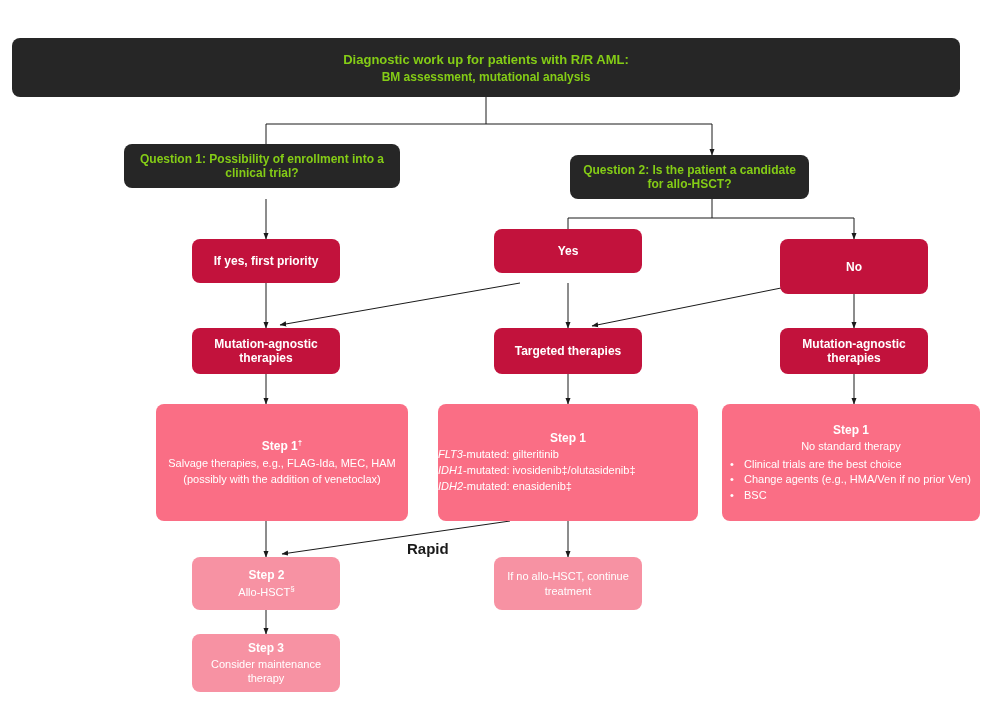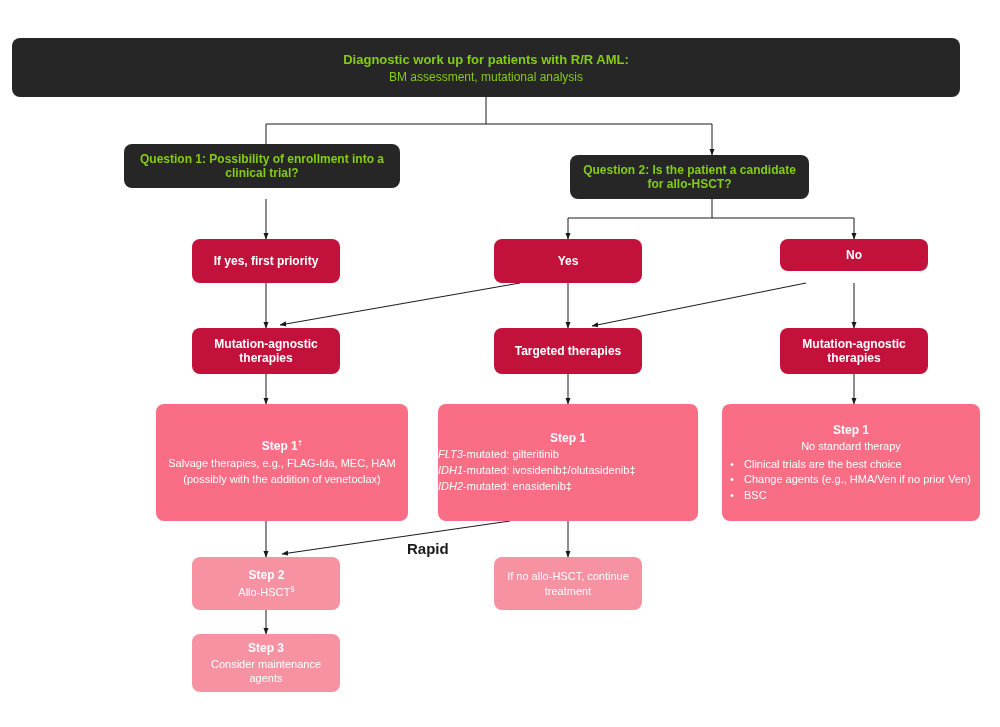--- a/index.html
+++ b/index.html
@@ -57,21 +57,21 @@
   }
   .pink-light {
     background: #f792a3;
     color: #ffffff;
     text-align: center;
     padding: 8px 12px;
   }
   .center-text { text-align: center; }
   .left-text { text-align: left; }
   .fs13 { font-size: 13px; }
-  .fs12 { font-size: 12px; }
+  .fs12 { font-size: 12px; font-weight: bold; }
   .fs11 { font-size: 11px; }
   .lh15 { line-height: 1.45; }
   .lh13 { line-height: 1.3; }
   .ital { font-style: italic; }
   .bullets {
     margin: 2px 0 0 0;
     padding: 0;
     list-style: none;
   }
   .bullets li {
@@ -161,25 +161,25 @@
 
   <div class="node dark" style="left:570px; top:155px; width:239px; height:44px;">
     <div class="title fs12">Question 2: Is the patient a candidate</div>
     <div class="title fs12">for allo-HSCT?</div>
   </div>
 
   <div class="node crimson" style="left:192px; top:239px; width:148px; height:44px;">
     <div class="fs12">If yes, first priority</div>
   </div>
 
-  <div class="node crimson" style="left:494px; top:239px; width:148px; height:44px;">
+  <div class="node crimson" style="left:494px; top:229px; width:148px; height:44px;">
     <div class="fs12">Yes</div>
   </div>
 
-  <div class="node crimson" style="left:780px; top:239px; width:148px; height:32px;">
+  <div class="node crimson" style="left:780px; top:239px; width:148px; height:55px;">
     <div class="fs12">No</div>
   </div>
 
   <div class="node crimson" style="left:192px; top:328px; width:148px; height:46px;">
     <div class="fs12">Mutation-agnostic</div>
     <div class="fs12">therapies</div>
   </div>
 
   <div class="node crimson" style="left:494px; top:328px; width:148px; height:46px;">
     <div class="fs12">Targeted therapies</div>
@@ -229,16 +229,16 @@
   </div>
 
   <div class="node pink-light lh13" style="left:494px; top:557px; width:148px; height:53px;">
     <div class="fs11">If no allo-HSCT, continue</div>
     <div class="fs11">treatment</div>
   </div>
 
   <div class="node pink-light lh13" style="left:192px; top:634px; width:148px; height:58px;">
     <div class="title fs12">Step 3</div>
     <div class="fs11">Consider maintenance</div>
-    <div class="fs11">agents</div>
+    <div class="fs11">therapy</div>
   </div>
 
 </div>
 
 </body></html>

